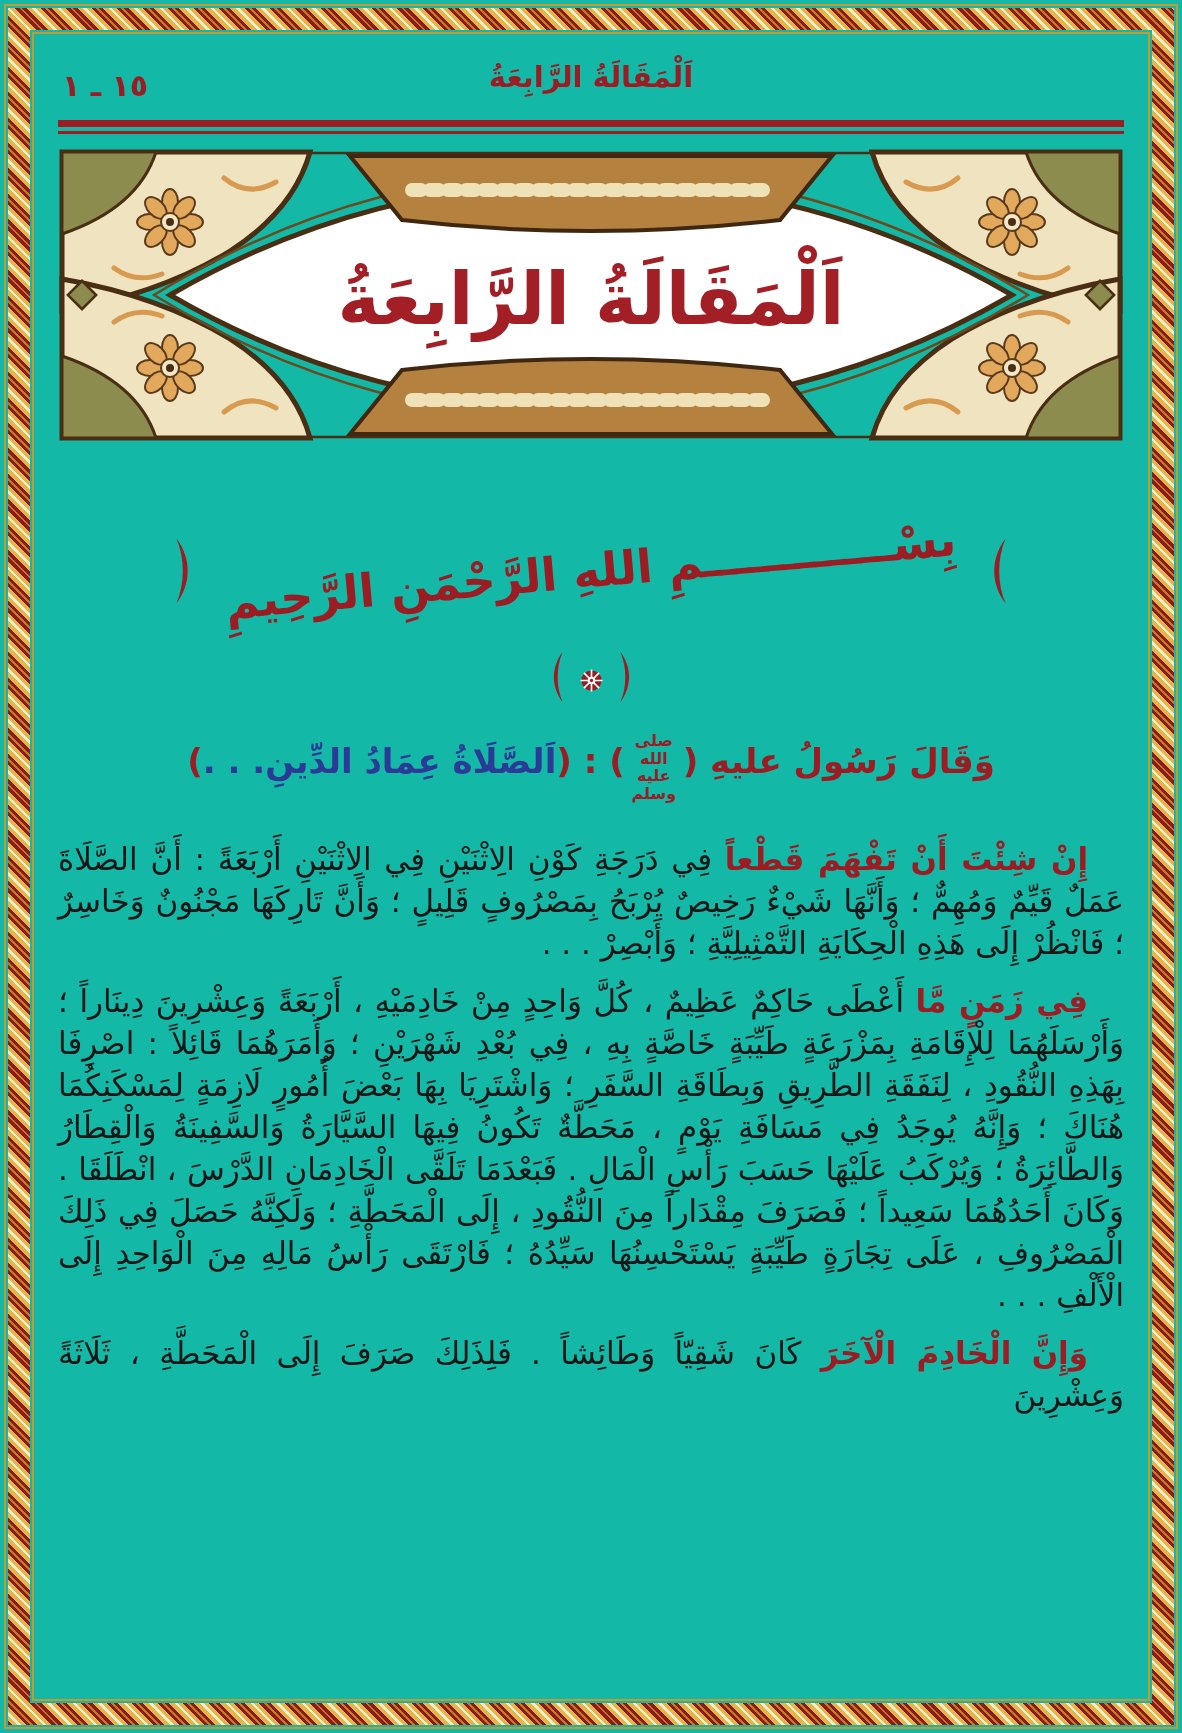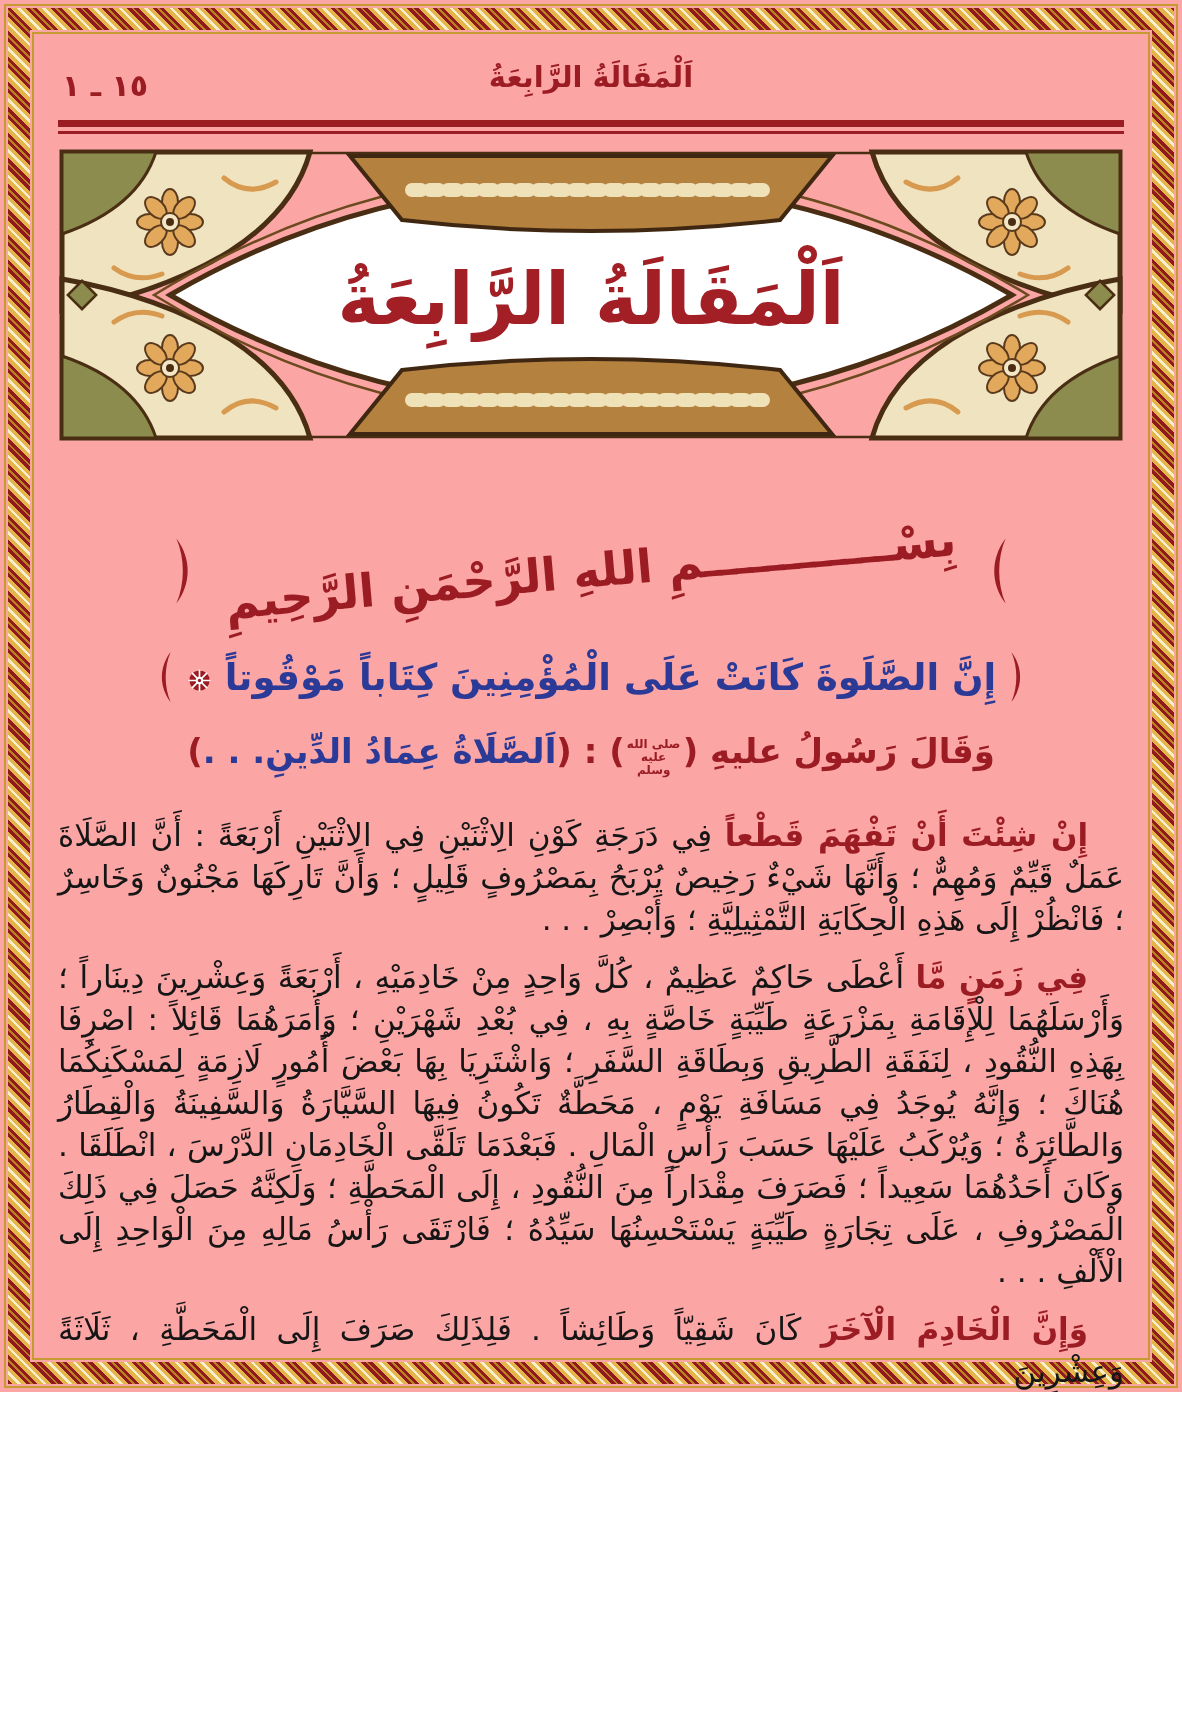--- a/index.html
+++ b/index.html
@@ -2,21 +2,21 @@
 <html lang="ar" style="--accent-red: #9b1c22; --accent-blue: #2b3a96; --body-text: #161616; --frame-gold: #e3b54b; --frame-cream: #f8eecb; --frame-dark-red: #8f191d; --ornament-tan: #efe3c0; --ornament-brown: #b5813e; --ornament-dark-brown: #4a2e13; --ornament-olive: #8c8c4f; --ornament-orange: #e2a85c;"><head>
 <meta charset="utf-8">
 <style>
   :root{
     --accent-red:#9b1c22;
     --accent-blue:#2b3a96;
     --body-text:#161616;
   }
   html,body{margin:0;padding:0;background:#ffffff;}
   .page{
-    position:relative;width:1182px;height:1392px;background:#fca5a5;
+    position:relative;width:1182px;height:1733px;background:#14b8a6;
     font-family:"DejaVu Sans",sans-serif;overflow:hidden;
   }
   
   .frame-outerline{position:absolute;inset:4px;border:2px solid #c59a33;pointer-events:none;}
   .frame-braid{
     position:absolute;inset:8px;border:22px solid transparent;pointer-events:none;
     border-image:repeating-linear-gradient(45deg,
       #8f191d 0px,#8f191d 3px,
       #e3b54b 3px,#e3b54b 7px,
       #f8eecb 7px,#f8eecb 9.5px,
@@ -58,21 +58,21 @@
   .qbr{width:20px;height:58px;color:var(--accent-red);flex:none;}
   .flip{transform:scaleX(-1);}
   .roset{width:27px;height:27px;color:var(--accent-red);flex:none;margin-top:6px;}
   
   .hadith-row{
     margin-top:18px;text-align:center;direction:rtl;font-size:34px;font-weight:bold;
     line-height:54px;color:var(--accent-red);
   }
   .hadith-intro,.h-paren,.h-sep{color:var(--accent-red);}
   .honorific{
-    display:inline-block;width:58px;font-size:12px;line-height:1.1;font-weight:bold;
+    display:inline-block;width:58px;font-size:16px;line-height:1.1;font-weight:bold;
     vertical-align:middle;text-align:center;color:var(--accent-red);margin-top:8px;
   }
   .hadith-quote{color:var(--accent-blue);margin-top:24px;}
   
   .body-text{
     margin-top:36px;direction:rtl;text-align:justify;font-size:31px;
     line-height:42px;color:var(--body-text);
   }
   .para{margin:0 0 16px 0;text-indent:36px;}
   .para .lead{color:var(--accent-red);font-weight:bold;}
@@ -158,21 +158,20 @@
       <span class="basmala-text">بِسْــــــــــــمِ اللهِ الرَّحْمَنِ الرَّحِيمِ</span>
       <svg class="sprig" viewBox="0 0 24 64">
           <use href="#qbr-path" fill="currentColor"></use>
         </svg>
     </div>
 
     <div class="verse-row">
       <svg class="qbr flip" viewBox="0 0 24 64">
           <use href="#qbr-path" fill="currentColor"></use>
         </svg>
-      <span class="verse-text">إِنَّ الصَّلَوةَ كَانَتْ عَلَى الْمُؤْمِنِينَ كِتَاباً مَوْقُوتاً</span>
       <svg class="roset" viewBox="-16 -16 32 32">
           <use href="#roset-g"></use>
         </svg>
       <svg class="qbr" viewBox="0 0 24 64">
           <use href="#qbr-path" fill="currentColor"></use>
         </svg>
     </div>
 
     <div class="hadith-row">
       <span class="hadith-intro">وَقَالَ رَسُولُ عليهِ </span><span class="h-paren">(</span><span class="honorific">صلى الله عليه وسلم</span><span class="h-paren">)</span><span class="h-sep"> : </span><span class="h-paren">(</span><span class="hadith-quote">اَلصَّلَاةُ عِمَادُ الدِّينِ. . .</span><span class="h-paren">)</span>

